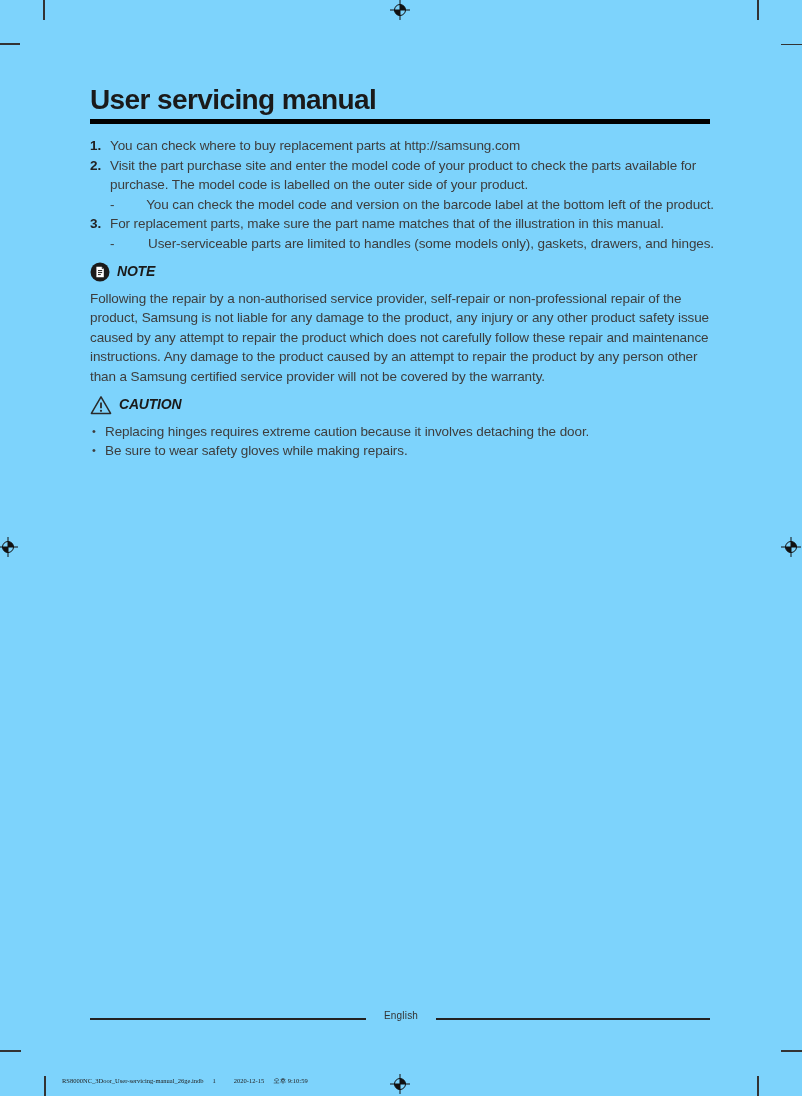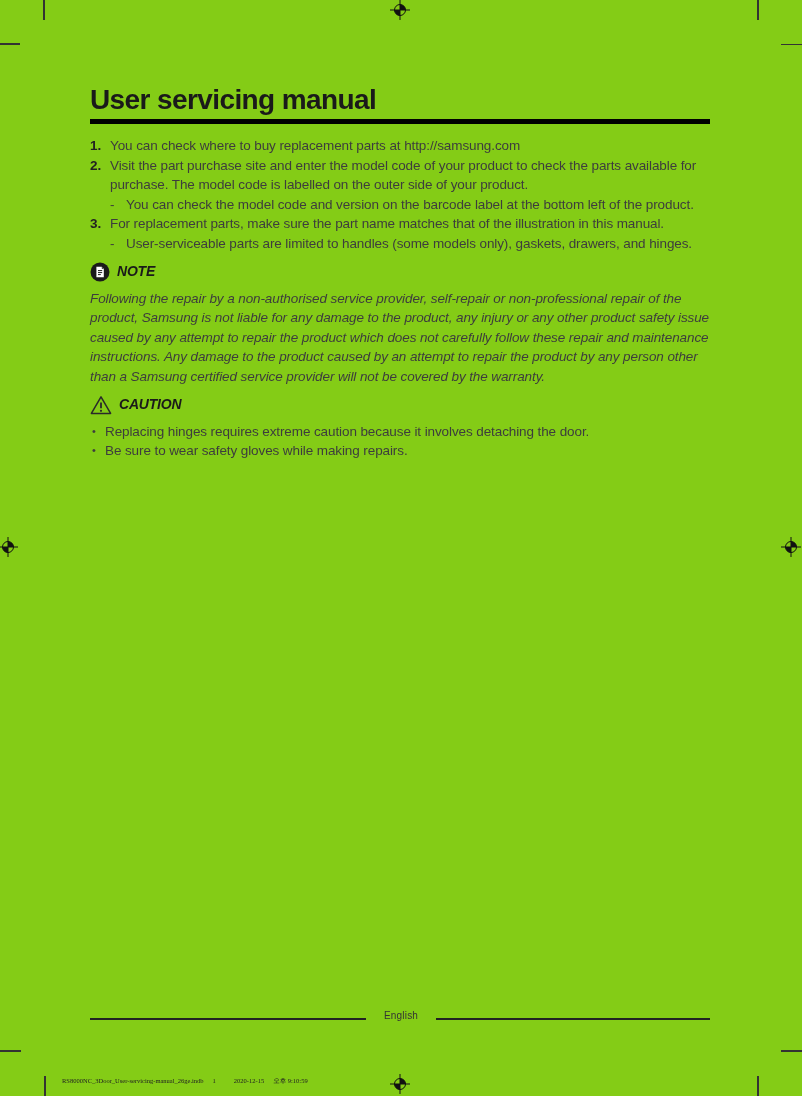--- a/index.html
+++ b/index.html
@@ -1,19 +1,19 @@
 <!DOCTYPE html>
 <html><head>
 <meta charset="utf-8">
 <style>
   html,body{margin:0;padding:0;background:#ffffff;}
   .page{
     position:relative;
     width:802px;height:1096px;
-    background:#84cc16;
+    background:#7dd3fc;
     overflow:hidden;
     font-family:"Liberation Sans","DejaVu Sans",sans-serif;
     color:#3d3d3d;
   }
   
   .crop{position:absolute;background:#333;}
   .regmark{position:absolute;width:22px;height:22px;}
   
   .title{
     position:absolute;left:90px;top:84px;width:622px;
@@ -22,29 +22,29 @@
   }
   .title-rule{position:absolute;left:90px;top:119px;width:620px;height:4.5px;background:#000;}
   
   .content{position:absolute;left:90px;top:136px;width:624px;font-size:13.5px;line-height:19.6px;letter-spacing:-0.1px;}
   .num-row{display:flex;}
   .num-row .num{flex:0 0 20px;font-weight:bold;color:#222;}
   .num-row .txt{flex:1;}
   .sub-row{display:flex;margin-left:20px;}
   .sub-row .marker{flex:0 0 13px;}
   .sub-row .marker::before{content:"-";}
-  .sub-row .txt{flex:1;padding-left:3px;}
+  .sub-row .txt{flex:1;padding-left:3px;text-align:right;}
   .bullet-row{display:flex;margin-left:2px;}
   .bullet-row .marker{flex:0 0 13px;font-size:11px;line-height:19.6px;}
   .bullet-row .marker::before{content:"\2022";}
   .bullet-row .txt{flex:1;}
   .callout-head{display:flex;align-items:center;gap:7px;margin-top:7px;margin-bottom:6px;height:22px;}
   .callout-head .label{font-weight:bold;color:#1a1a1a;font-size:14px;letter-spacing:-0.2px;font-style:italic;}
   .callout-head svg{display:block;}
-  .note-body{margin-bottom:2px;font-style:italic;}
+  .note-body{margin-bottom:2px;}
   
   .footer-line{position:absolute;top:1018px;height:1.6px;background:#222;}
   .footer-lang{
     position:absolute;left:0;right:0;top:1010px;text-align:center;
     font-size:10px;color:#333;letter-spacing:0.2px;
   }
   
   .printinfo{
     position:absolute;left:62px;top:1077px;
     font-family:"Liberation Serif","DejaVu Serif",serif;

